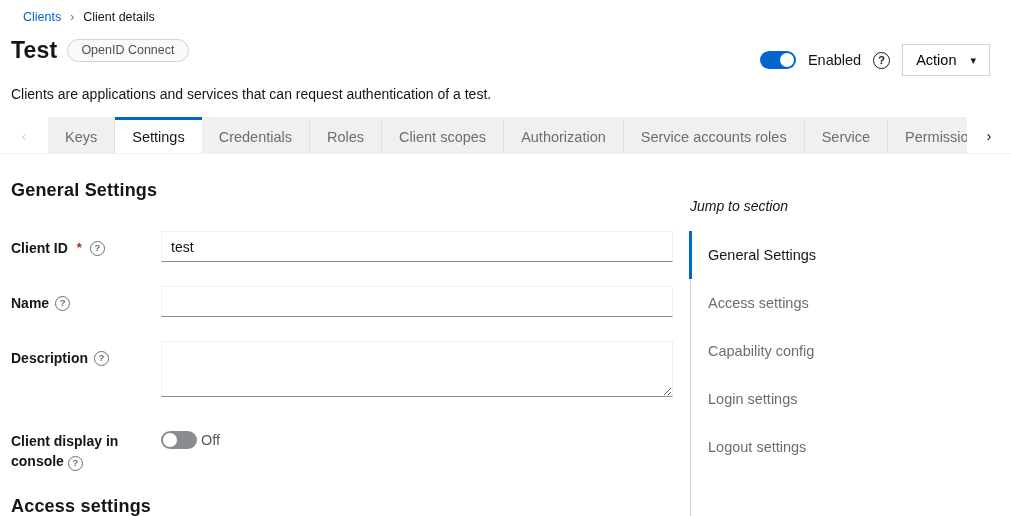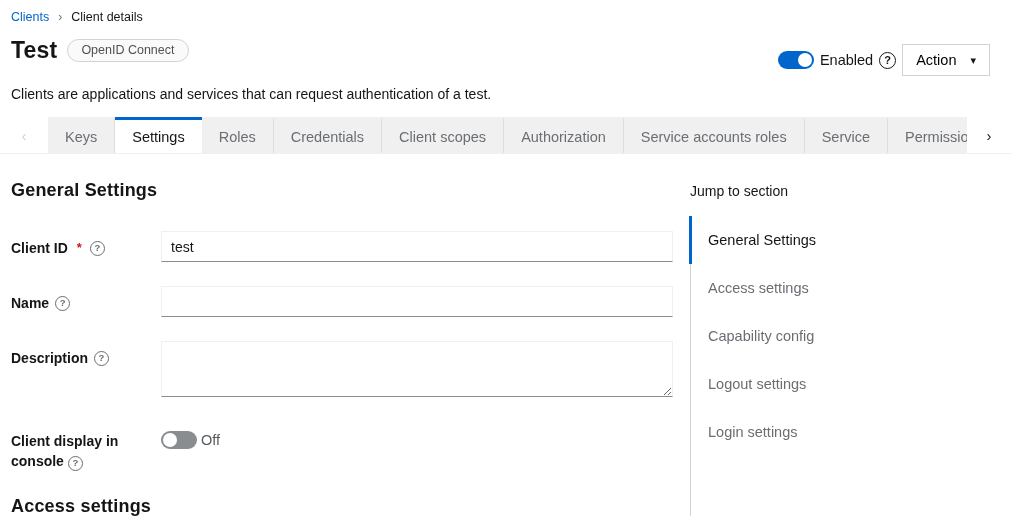--- a/index.html
+++ b/index.html
@@ -7,36 +7,36 @@
   body {
     font-family: "Liberation Sans", sans-serif;
     color: #151515;
     background: #fff;
     overflow: hidden;
     font-size: 14px;
   }
   .page { width: 1011px; height: 516px; position: relative; }
 
   
-  .breadcrumb { padding: 10px 0 0 11px; font-size: 12.5px; display: flex; align-items: center; }
+  .breadcrumb { padding: 10px 0 0 11px; font-size: 12.5px; display: flex; align-items: center; margin-left: 12px; }
   .breadcrumb a { color: #0066cc; text-decoration: none; cursor: pointer; }
   .crumb-sep { color: #6a6e73; margin: 0 9px; font-size: 12px; }
   .crumb-current { color: #151515; }
 
   
   .header { display: flex; justify-content: space-between; align-items: flex-start; padding: 13px 21px 0 11px; }
   .title-row { display: flex; align-items: center; gap: 10px; }
   .page-title { font-size: 23px; font-weight: 700; letter-spacing: .2px; }
   .badge {
     font-size: 12.5px; color: #4f5255; background: #fafafa;
     border: 1px solid #d2d2d2; border-radius: 13px; padding: 4px 13px; line-height: 1; text-align: right;
   }
   .description { margin-top: 10px; font-size: 14px; color: #151515; padding-left: 11px; }
 
-  .header-controls { display: flex; align-items: center; gap: 6px; margin-top: 7px; }
+  .header-controls { display: flex; align-items: center; gap: 12px; margin-top: 7px; }
   .switch { width: 36px; height: 18px; border-radius: 9px; position: relative; cursor: pointer; flex: 0 0 auto; }
   .switch .knob { width: 14px; height: 14px; border-radius: 50%; background: #fff; position: absolute; top: 2px; }
   .switch.on { background: #0066cc; }
   .switch.on .knob { right: 2px; }
   .switch.off { background: #8a8d90; }
   .switch.off .knob { left: 2px; }
   .enabled-label { font-size: 14.5px; }
   .help-icon {
     display: inline-flex; align-items: center; justify-content: center;
     width: 15px; height: 15px; border-radius: 50%;
@@ -85,21 +85,21 @@
   .text-area {
     width: 512px; height: 56px; font-family: "Liberation Sans", sans-serif; font-size: 14px; color: #151515;
     border: 1px solid #f0f0f0; border-bottom: 1px solid #8a8d90; padding: 5px 9px; outline: none; resize: vertical; background: #fff;
   }
   .toggle-row { display: flex; align-items: center; gap: 4px; padding-top: 7px; }
   .off-label { color: #57595c; font-size: 14.5px; }
   .bottom-section { margin-top: 16px; border-bottom: 1px solid #d2d2d2; padding-bottom: 14px; }
 
   
   .jump-col { flex: 1; display: flex; flex-direction: column; }
-  .jump-title { font-size: 14px; color: #151515; margin-top: 3px; }
+  .jump-title { font-size: 14px; color: #151515; margin-top: 18px; font-style: italic; }
   .jump-list { list-style: none; margin-top: 17px; border-left: 1px solid #d2d2d2; flex: 1; min-height: 330px; }
   .jump-item {
     border-left: 3px solid transparent; margin-left: -2px;
     padding: 16px 16px 16px 16px; font-size: 14.5px; color: #6a6e73; cursor: pointer;
   }
   .jump-item.active { border-left-color: #0066cc; color: #151515; }
 </style>
 </head>
 <body>
 
@@ -130,22 +130,22 @@
       </button>
     </div>
   </div>
   <p class="description">Clients are applications and services that can request authentication of a test.</p>
 
   <div class="tabbar">
     <button class="tab-scroll-btn prev">‹</button>
     <div class="tabs-scroll">
       <div class="tab">Keys</div>
       <div class="tab active">Settings</div>
+      <div class="tab">Credentials</div>
       <div class="tab">Roles</div>
-      <div class="tab">Credentials</div>
       <div class="tab">Client scopes</div>
       <div class="tab">Authorization</div>
       <div class="tab">Service accounts roles</div>
       <div class="tab">Service</div>
       <div class="tab">Permissions</div>
     </div>
     <button class="tab-scroll-btn next">›</button>
   </div>
 
   <div class="content">
@@ -214,19 +214,19 @@
         <h2 class="section-title">Access settings</h2>
       </div>
     </div>
 
     <aside class="jump-col">
       <div class="jump-title">Jump to section</div>
       <ul class="jump-list">
         <li class="jump-item active">General Settings</li>
         <li class="jump-item">Access settings</li>
         <li class="jump-item">Capability config</li>
+        <li class="jump-item">Login settings</li>
         <li class="jump-item">Logout settings</li>
-        <li class="jump-item">Login settings</li>
       </ul>
     </aside>
 
   </div>
 </div>
 
 </body></html>

